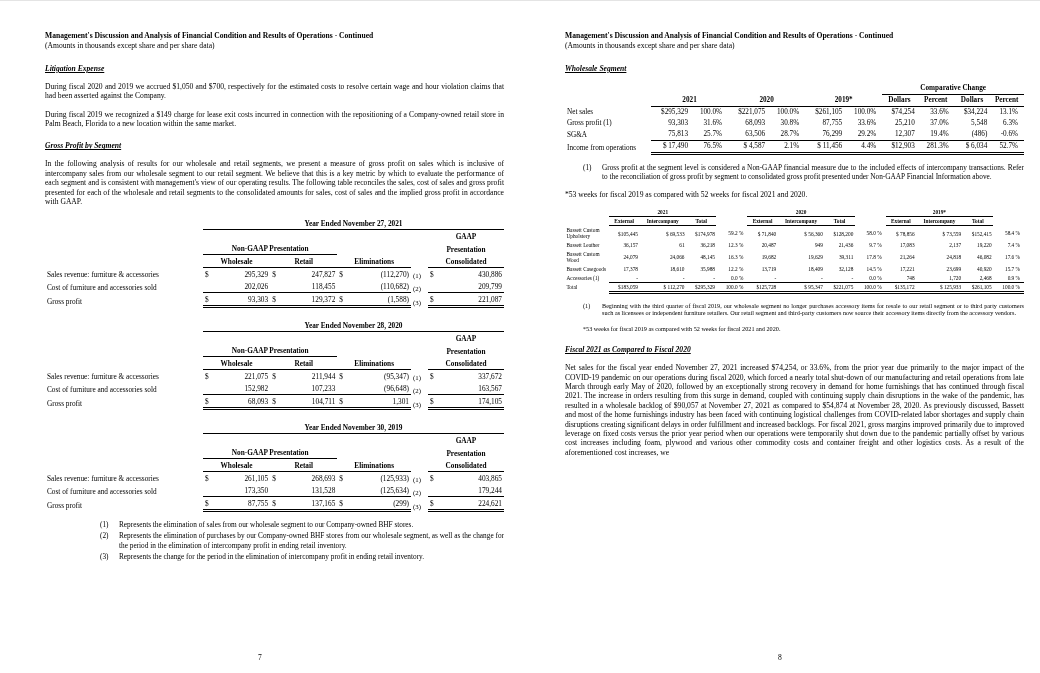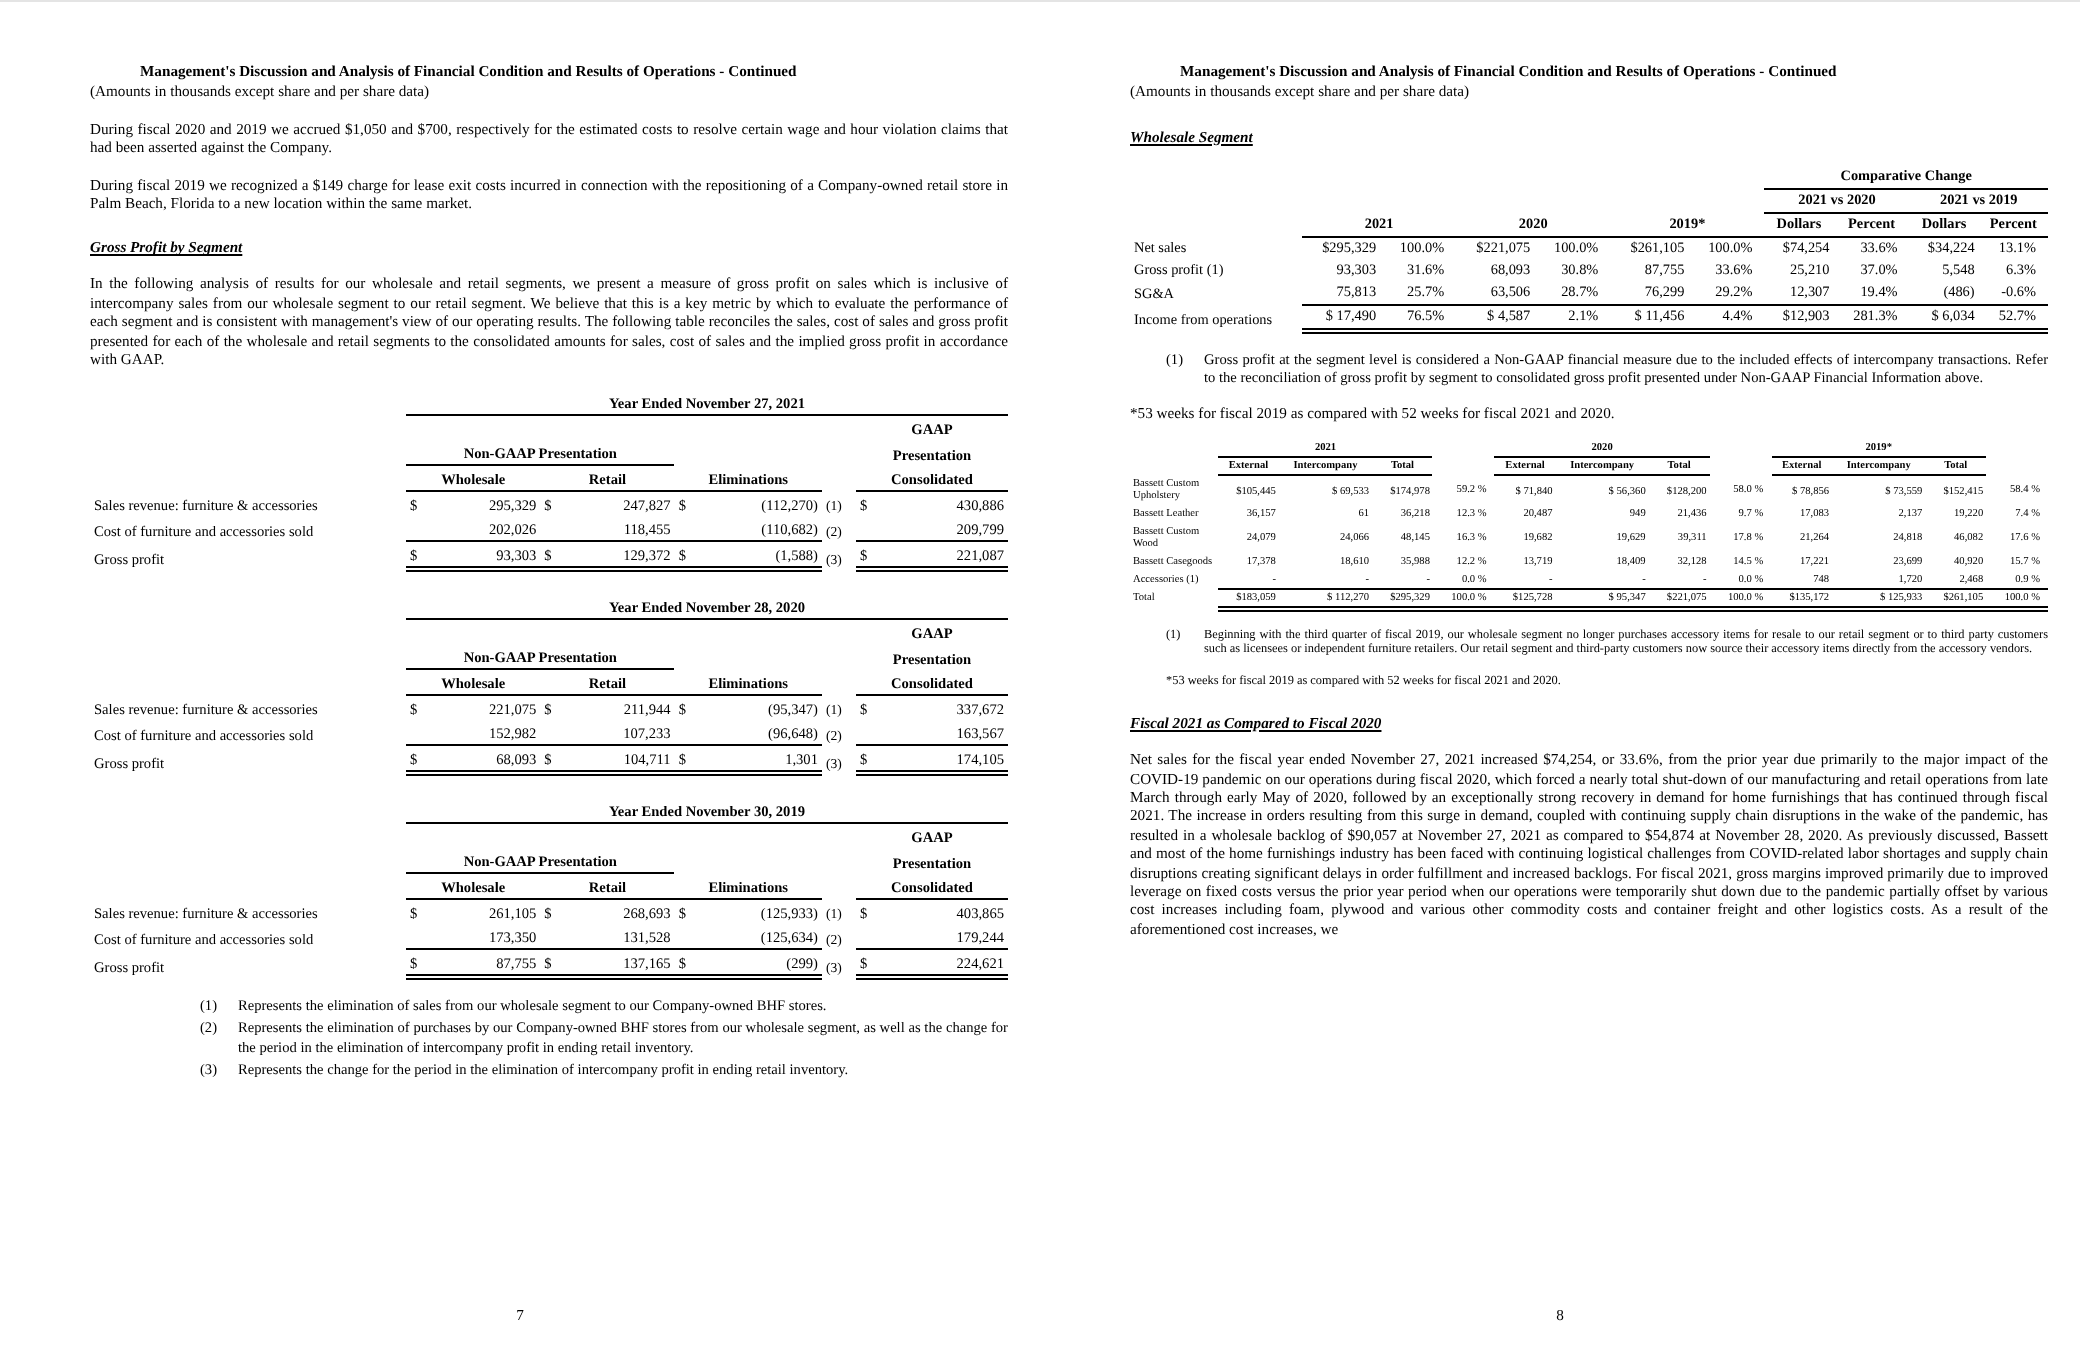--- a/index.html
+++ b/index.html
@@ -6,21 +6,21 @@
   html,body { background:#ffffff; }
   body {
     width:1040px; height:673px; overflow:hidden;
     font-family:"Liberation Serif","DejaVu Serif",serif;
     color:#000;
   }
   .spread { display:flex; width:1040px; height:673px; border-top:1px solid #e4e4e4; }
   .page { position:relative; width:520px; height:673px; overflow:hidden; }
   .page-inner { padding:30px 16px 0 45px; }
 
-  .doc-title { font-weight:bold; font-size:7.6px; line-height:1.3;margin-left:25px; }
+  .doc-title { font-weight:bold; font-size:7.6px; line-height:1.3; }
   .doc-sub   { font-size:7.6px; line-height:1.3; }
 
   .sec-head {
     font-size:7.6px; font-weight:bold; font-style:italic;
     text-decoration:underline; margin-top:13px;
   }
   p.bodytext {
     font-size:7.6px; line-height:1.24; text-align:justify; margin-top:9px;
   }
 
@@ -82,20 +82,21 @@
 </head>
 <body>
 
 <div class="spread">
 
   <div class="page">
     <div class="page-inner">
       <div class="doc-title">Management's Discussion and Analysis of Financial Condition and Results of Operations - Continued</div>
       <div class="doc-sub">(Amounts in thousands except share and per share data)</div>
 
+      <div class="sec-head">Litigation Expense</div>
       <p class="bodytext">During fiscal 2020 and 2019 we accrued $1,050 and $700, respectively for the estimated costs to resolve certain wage and hour violation claims that had been asserted against the Company.</p>
 
       <p class="bodytext">During fiscal 2019 we recognized a $149 charge for lease exit costs incurred in connection with the repositioning of a Company-owned retail store in Palm Beach, Florida to a new location within the same market.</p>
 
       <div class="sec-head">Gross Profit by Segment</div>
       <p class="bodytext">In the following analysis of results for our wholesale and retail segments, we present a measure of gross profit on sales which is inclusive of intercompany sales from our wholesale segment to our retail segment. We believe that this is a key metric by which to evaluate the performance of each segment and is consistent with management's view of our operating results. The following table reconciles the sales, cost of sales and gross profit presented for each of the wholesale and retail segments to the consolidated amounts for sales, cost of sales and the implied gross profit in accordance with GAAP.</p>
 
       <table class="recon">
         <tbody>
           <tr>
@@ -316,25 +317,20 @@
 
       <div class="sec-head">Wholesale Segment</div>
 
       <table class="perf">
         <tbody>
           <tr>
               <td colspan="7"></td>
               <td colspan="4" class="center bold bb">Comparative Change</td>
             </tr>
           <tr>
-              <td colspan="7"></td>
-              <td colspan="2" class="center bold bb">2021 vs 2020</td>
-              <td colspan="2" class="center bold bb">2021 vs 2019</td>
-            </tr>
-          <tr>
               <td></td>
               <td colspan="2" class="center bold bb">2021</td>
               <td colspan="2" class="center bold bb">2020</td>
               <td colspan="2" class="center bold bb">2019*</td>
               <td class="center bold bb">Dollars</td>
               <td class="center bold bb">Percent</td>
               <td class="center bold bb">Dollars</td>
               <td class="center bold bb">Percent</td>
             </tr>
         </tbody>

